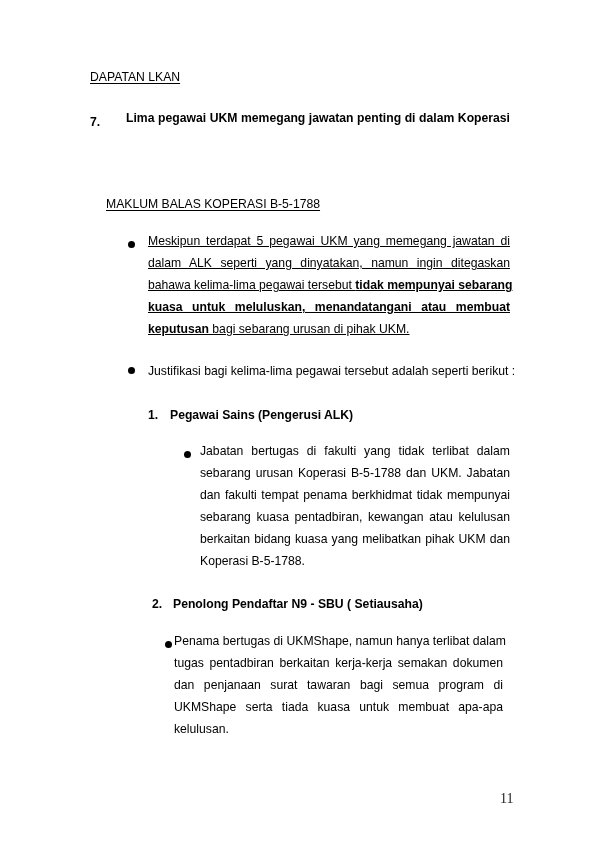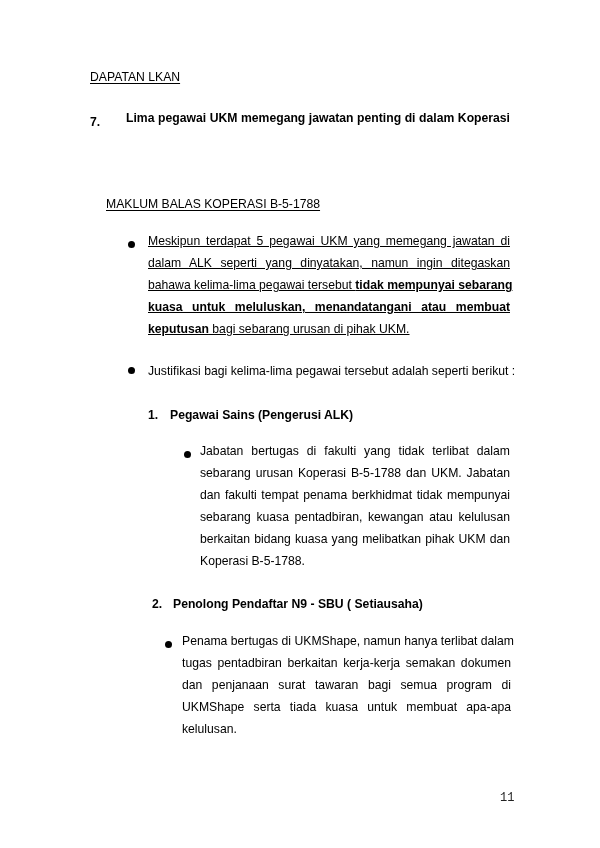--- a/index.html
+++ b/index.html
@@ -3,21 +3,21 @@
 <meta charset="utf-8">
 <style>
   html, body { margin:0; padding:0; background:#ffffff; }
   body { width:600px; height:848px; position:relative; overflow:hidden;
          font-family:"Liberation Sans", sans-serif; color:#000; font-size:12.2px; }
   .abs { position:absolute; }
   .heading { font-weight:normal; text-decoration:underline; text-decoration-thickness:1px; text-underline-offset:2px; white-space:nowrap; }
   .bold { font-weight:bold; }
   .bullet { width:7px; height:7px; border-radius:50%; background:#000; }
   .num { font-weight:bold; }
-  .pagenum { font-family:Liberation Mono, monospace; font-size:12px; color:#222; }
+  .pagenum { font-family:Liberation Serif, serif; font-size:14px; color:#222; }
   .line { display:block; text-align:justify; text-align-last:justify; white-space:nowrap; height:22px; }
   .line.last { text-align-last:left; }
 </style>
 </head>
 <body>
 
 <div class="abs heading" style="left:90px; top:70px;">DAPATAN LKAN</div>
 
 <div class="abs num" style="left:90px; top:111px; line-height:22px;">7.</div>
 <div class="abs bold" style="left:126px; top:111px; width:384px;">
@@ -46,21 +46,21 @@
   <span class="line">sebarang urusan Koperasi B-5-1788 dan UKM. Jabatan</span>
   <span class="line">dan fakulti tempat penama berkhidmat tidak mempunyai</span>
   <span class="line">sebarang kuasa pentadbiran, kewangan atau kelulusan</span>
   <span class="line">berkaitan bidang kuasa yang melibatkan pihak UKM dan</span>
   <span class="line last">Koperasi B-5-1788.</span>
 </div>
 
 <div class="abs num" style="left:152px; top:593px; line-height:22px;">2.</div>
 <div class="abs bold" style="left:173px; top:593px; line-height:22px; white-space:nowrap;text-align:right;">Penolong Pendaftar N9 - SBU ( Setiausaha)</div>
 <div class="abs bullet" style="left:165px; top:641px;"></div>
-<div class="abs" style="left:182px; top:634px; width:329px;">
+<div class="abs" style="left:174px; top:634px; width:329px;">
   <span class="line">Penama bertugas di UKMShape, namun hanya terlibat dalam</span>
   <span class="line">tugas pentadbiran berkaitan kerja-kerja semakan dokumen</span>
   <span class="line">dan penjanaan surat tawaran bagi semua program di</span>
   <span class="line">UKMShape serta tiada kuasa untuk membuat apa-apa</span>
   <span class="line last">kelulusan.</span>
 </div>
 
 <div class="abs pagenum" style="left:500px; top:791px;">11</div>
 
 </body></html>

